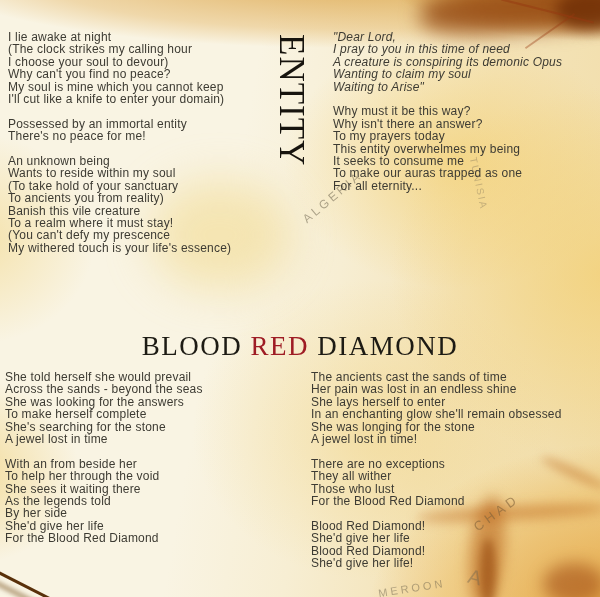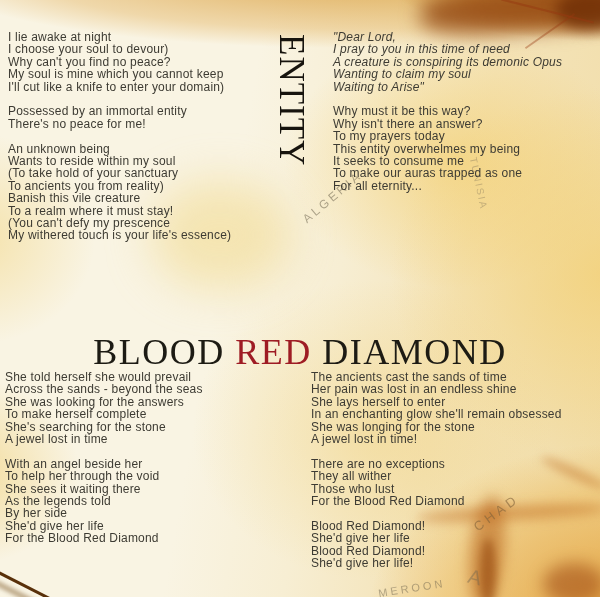--- a/index.html
+++ b/index.html
@@ -48,21 +48,21 @@
   #entity-right{left:333px;top:31px;width:264px;}
   #entity-right .intro{font-style:italic;}
   #brd-left{right:305px;top:371px;width:290px;text-align:left;}
   #brd-right{left:311px;top:371px;width:288px;}
 
   
   #entity-title{position:absolute;z-index:2;left:271px;top:34px;height:184px;
     writing-mode:vertical-rl;font-family:"Liberation Serif",serif;
     font-size:35px;letter-spacing:1px;color:#17140e;}
   #brd-title{position:absolute;z-index:2;left:0;top:331px;width:100%;text-align:center;
-    font-family:"Liberation Serif",serif;font-size:36px;letter-spacing:1.5px;color:#1d1b14;}
+    font-family:"Liberation Serif",serif;font-size:27px;letter-spacing:1.5px;color:#1d1b14;}
   #brd-title .red{color:#9e1c24;}
 </style>
 </head>
 <body>
 
 <div id="page">
 
   <div class="bg"></div>
   <div class="stain s1"></div>
   <div class="stain s2"></div>
@@ -80,20 +80,21 @@
   <div class="maplabel ml-algeria">ALGERIA</div>
   <div class="maplabel ml-tunisia">TUNISIA</div>
   <div class="maplabel ml-chad">CHAD</div>
   <div class="maplabel ml-meroon">MEROON</div>
   <div class="maplabel ml-a">A</div>
 
   <div id="entity-title">ENTITY</div>
 
   <div id="entity-left" class="lyrics">
       <div>I lie awake at night</div>
+      <div>(The clock strikes my calling hour</div>
       <div>I choose your soul to devour)</div>
       <div>Why can't you find no peace?</div>
       <div>My soul is mine which you cannot keep</div>
       <div>I'll cut like a knife to enter your domain)</div>
       <div></div>
       <div>Possessed by an immortal entity</div>
       <div>There's no peace for me!</div>
       <div></div>
       <div>An unknown being</div>
       <div>Wants to reside within my soul</div>
@@ -128,21 +129,21 @@
   <div id="brd-title"><span>BLOOD</span> <span class="red">RED</span> <span>DIAMOND</span></div>
 
   <div id="brd-left" class="lyrics">
       <div>She told herself she would prevail</div>
       <div>Across the sands - beyond the seas</div>
       <div>She was looking for the answers</div>
       <div>To make herself complete</div>
       <div>She's searching for the stone</div>
       <div>A jewel lost in time</div>
       <div></div>
-      <div>With an angel beside her</div>
+      <div>With an from beside her</div>
       <div>To help her through the void</div>
       <div>She sees it waiting there</div>
       <div>As the legends told</div>
       <div>By her side</div>
       <div>She'd give her life</div>
       <div>For the Blood Red Diamond</div>
     </div>
 
   <div id="brd-right" class="lyrics">
       <div>The ancients cast the sands of time</div>

